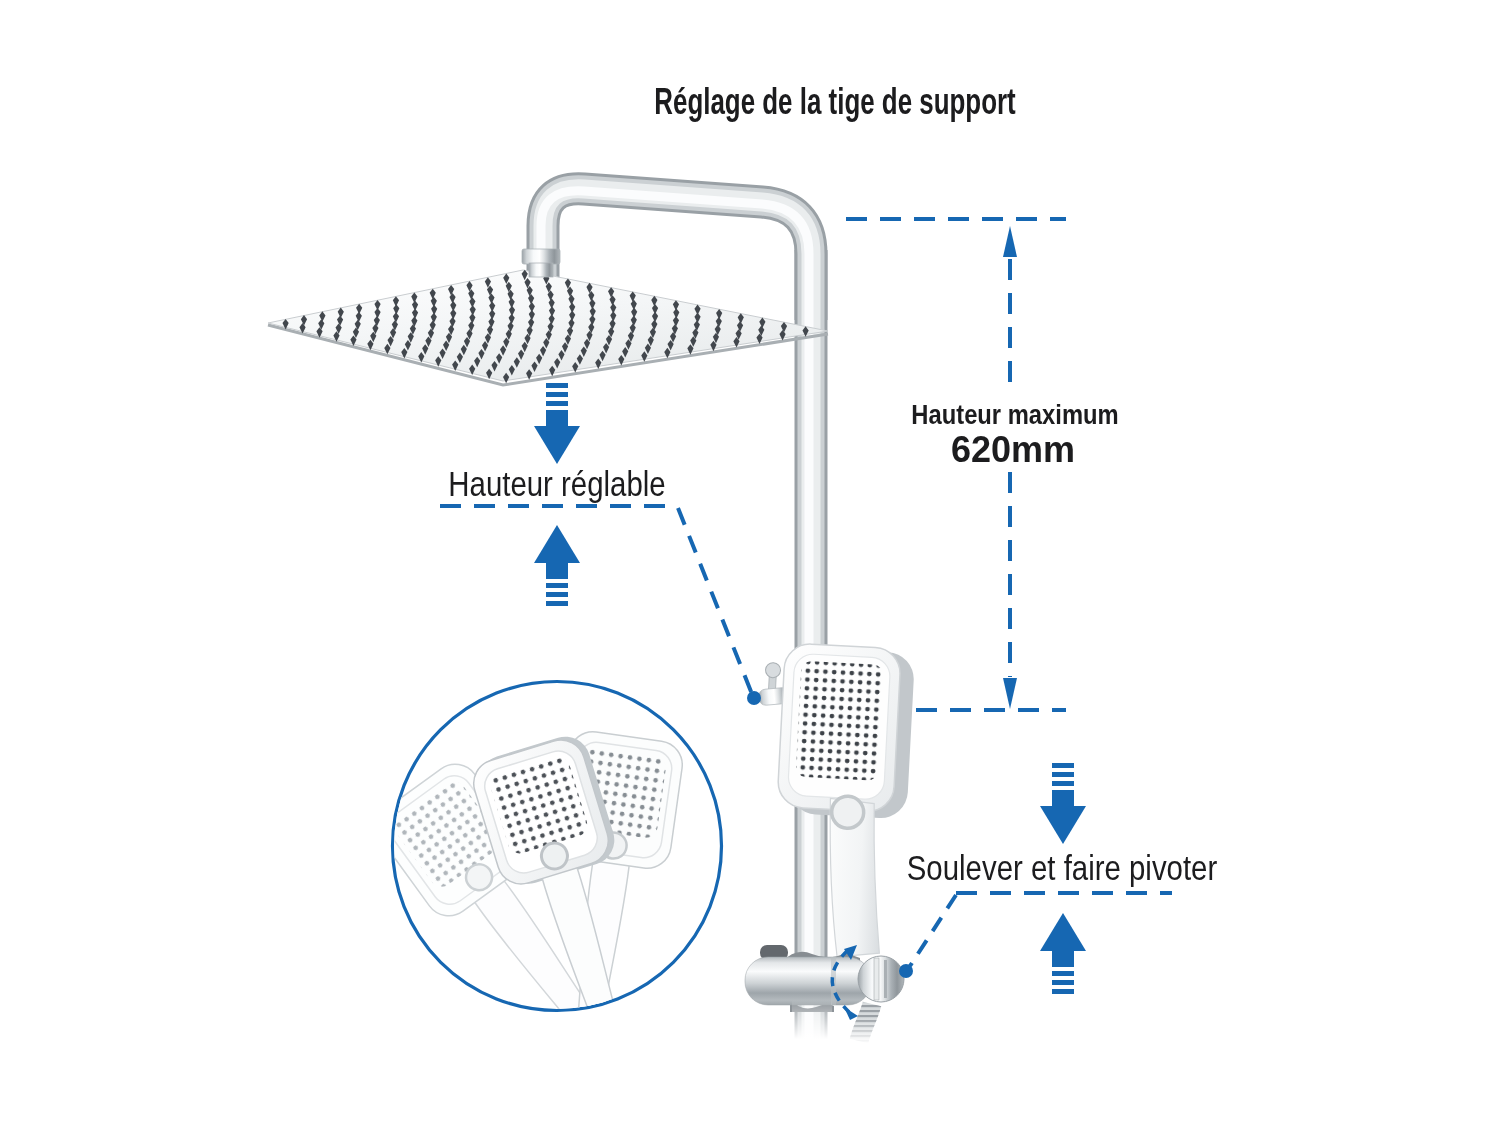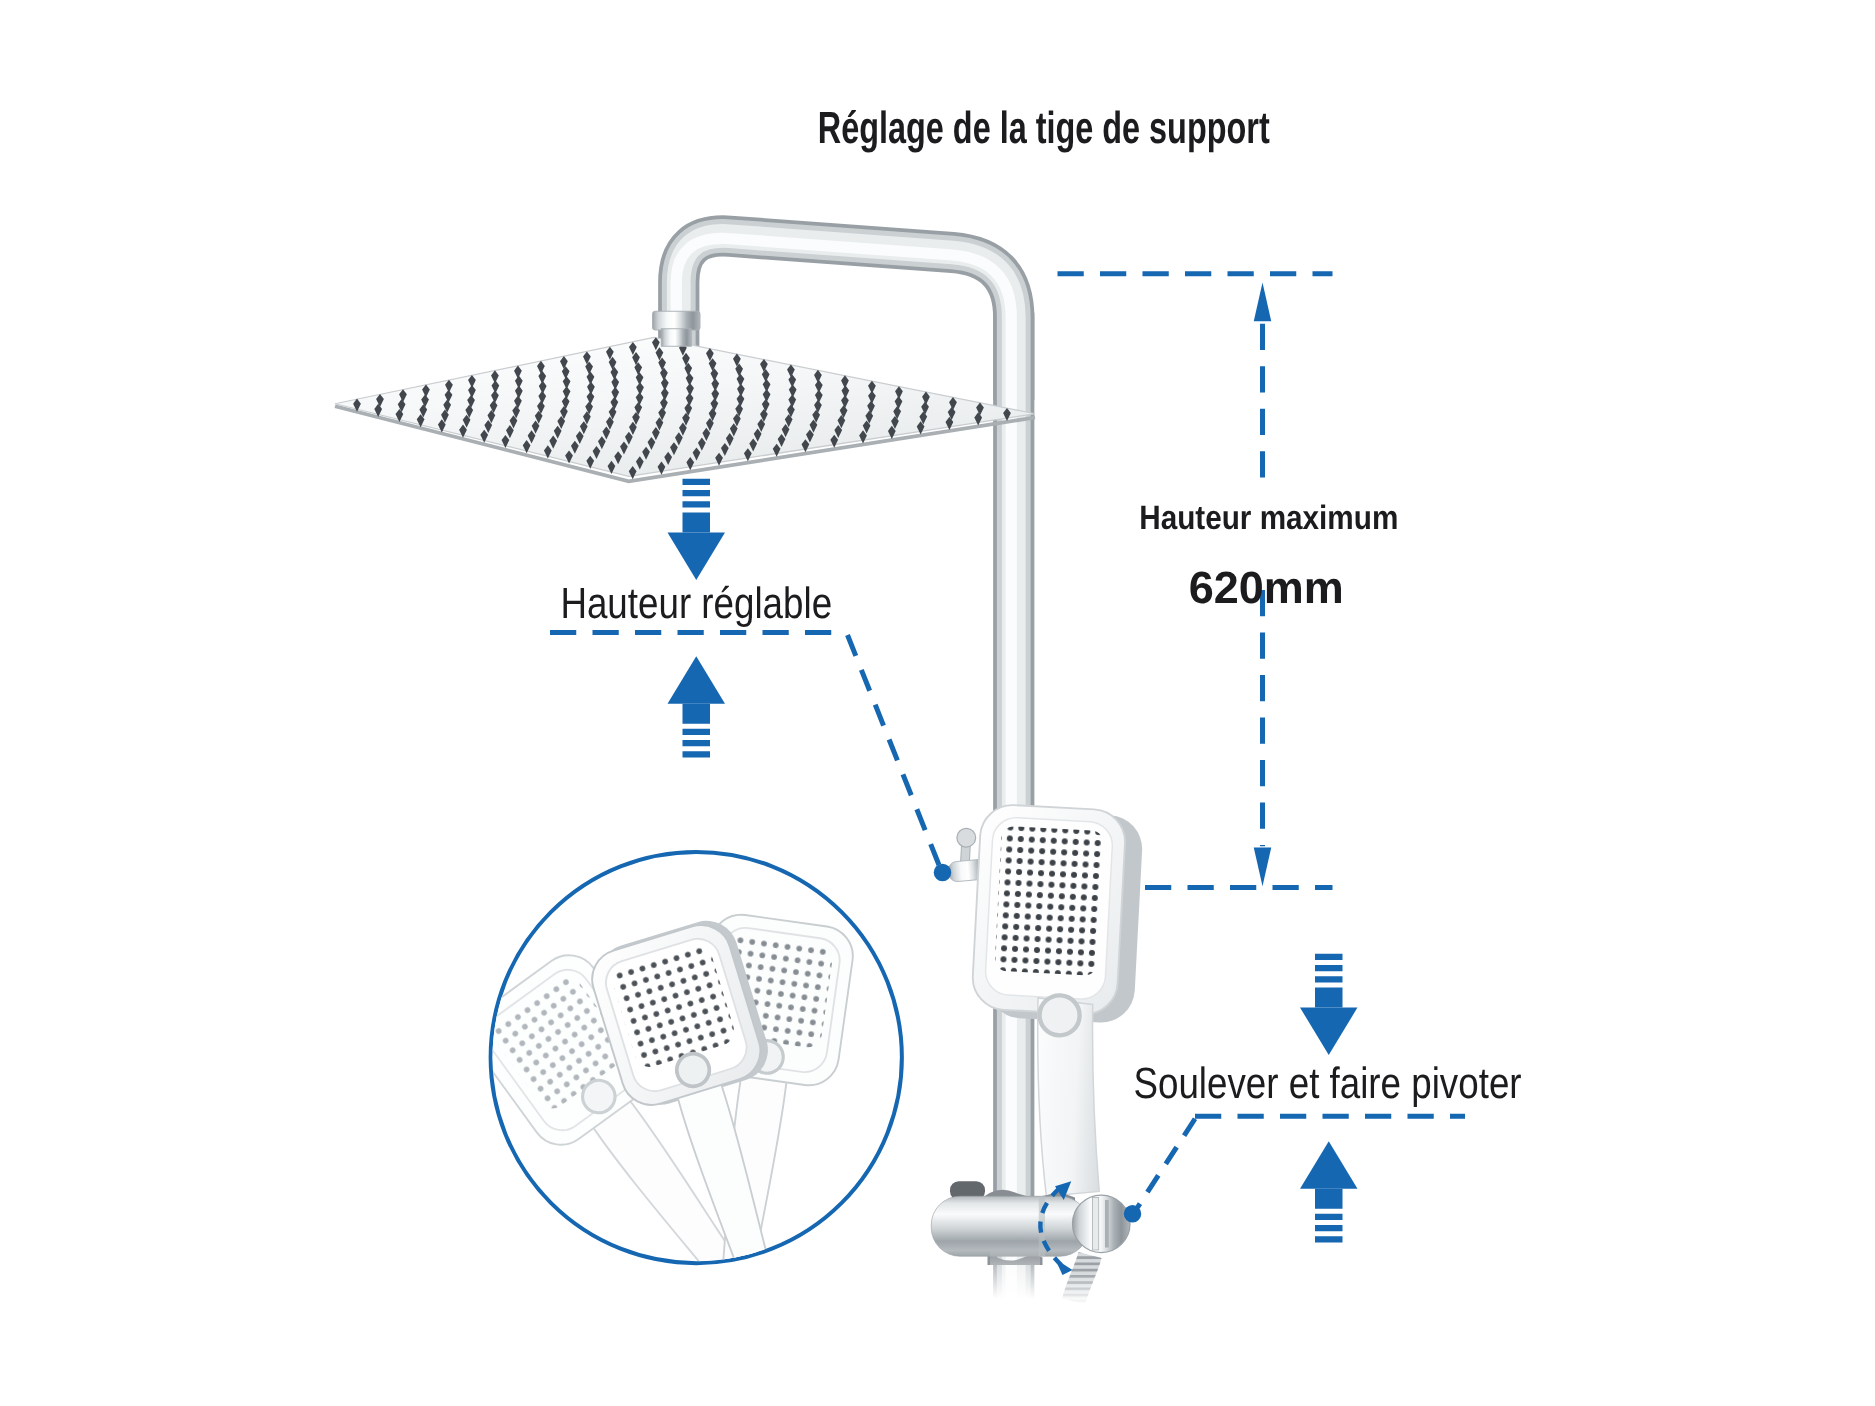--- a/index.html
+++ b/index.html
@@ -421,16 +421,16 @@
       <use href="#arr-up" transform="translate(557 525)"></use>
       <use href="#arr-down" transform="translate(1063 763)"></use>
       <use href="#arr-up" transform="translate(1063 913)"></use>
     </g>
   </g>
 </svg>
 
 <div class="lbl lbl-title" style="left:835px;top:102px;">Réglage de la tige de support</div>
 <div class="lbl lbl-big" style="left:557px;top:483px;">Hauteur réglable</div>
 <div class="lbl lbl-mid" style="left:1015px;top:415px;">Hauteur maximum</div>
-<div class="lbl lbl-val" style="left:1013px;top:470px;">620mm</div>
+<div class="lbl lbl-val" style="left:1013px;top:450px;">620mm</div>
 <div class="lbl lbl-big" style="left:1062px;top:867px;">Soulever et faire pivoter</div>
 
 </div>
 
 </body></html>

